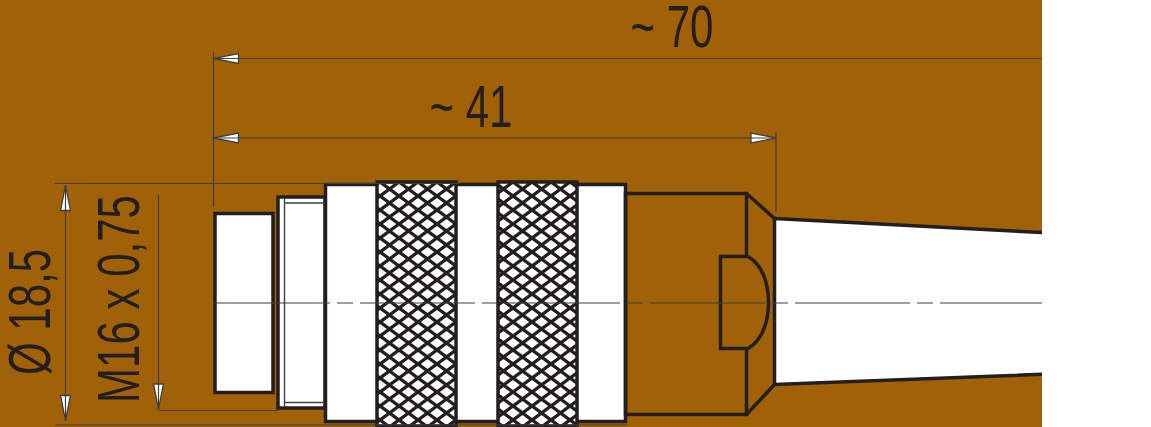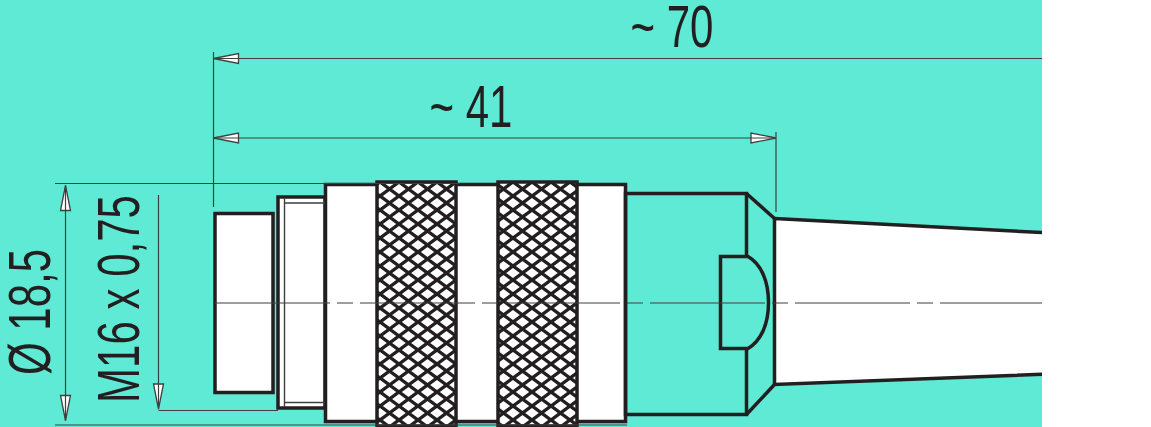--- a/index.html
+++ b/index.html
@@ -1,16 +1,16 @@
 <!DOCTYPE html>
 <html><head>
 <meta charset="utf-8">
 <style>
   html,body{margin:0;padding:0;background:#ffffff;}
-  #stage{position:relative;width:1042px;height:427px;background:#5eead4;overflow:hidden;
+  #stage{position:relative;width:1042px;height:427px;background:#a16207;overflow:hidden;
          font-family:"Liberation Sans",sans-serif;}
   #stage svg{position:absolute;left:0;top:0;}
   .dim-label{position:absolute;width:400px;height:60px;line-height:60px;text-align:center;
              font-size:60px;font-weight:400;color:#231f20;white-space:nowrap;
              transform:scaleX(0.7);transform-origin:center;}
   .dim-label.vert{transform:rotate(-90deg) scaleX(0.7);}
   #label-overall{left:472px;top:-3px;}
   #label-front{left:271px;top:77px;}
   #label-diameter{left:-170px;top:282px;}
   #label-thread{left:-81px;top:269px;}

